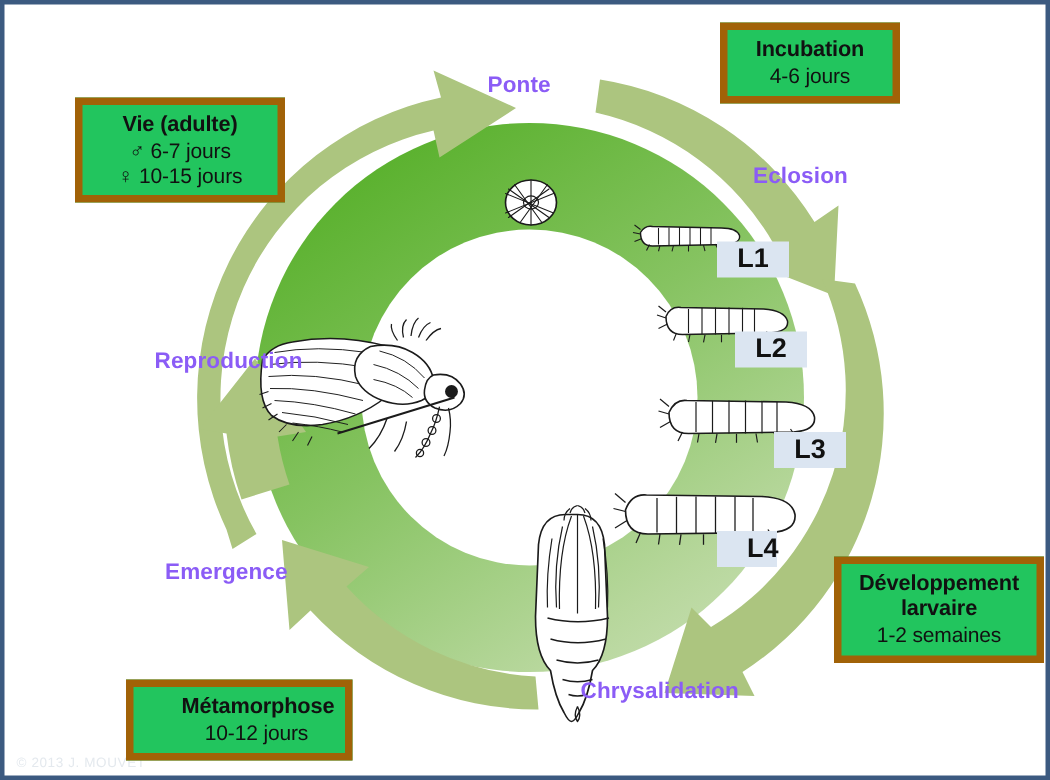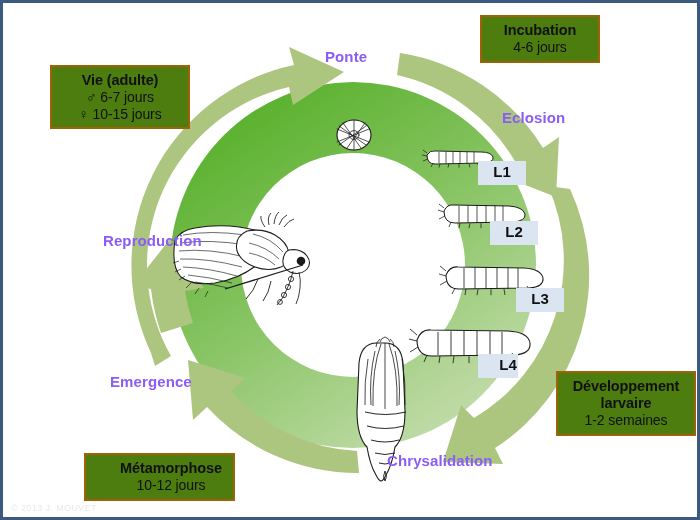--- a/index.html
+++ b/index.html
@@ -15,22 +15,22 @@
     box-sizing:border-box;
     overflow:hidden;
   }
   #canvas{
     position:absolute;left:0;top:0;width:700px;height:520px;
   }
 
   
   .infobox{
     position:absolute;
-    background:#4d7c0f;
-    border:2px solid #a16207;
+    background:#22c55e;
+    border:5px solid #a16207;
     box-sizing:border-box;
     text-align:center;
     color:#111111;
     line-height:1.18;
     padding:5px 9px;
     z-index:40;
   }
   .infobox .ttl{
     font-weight:bold;
     font-size:14.5px;
@@ -49,21 +49,21 @@
   #box-incubation{ left:477px; top:12px; width:120px; }
   #box-dev{ left:553px; top:368px; width:140px; }
   #box-meta{ left:81px; top:450px; width:151px;padding-left:32px; }
 
   
   .instar{
     position:absolute;
     background:#dbe5f1;
     box-sizing:border-box;
     font-weight:bold;
-    font-size:15px;
+    font-size:18px;
     color:#111111;
     text-align:center;
     line-height:22px;
     height:24px;
     z-index:40;
   }
   #lab-l1{ left:475px; top:158px; width:48px; }
   #lab-l2{ left:487px; top:218px; width:48px; }
   #lab-l3{ left:513px; top:285px; width:48px; }
   #lab-l4{ left:475px; top:351px; width:40px;padding-left:20px; }

